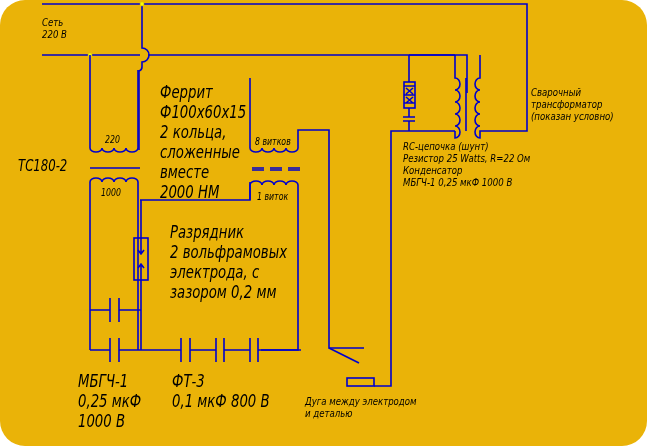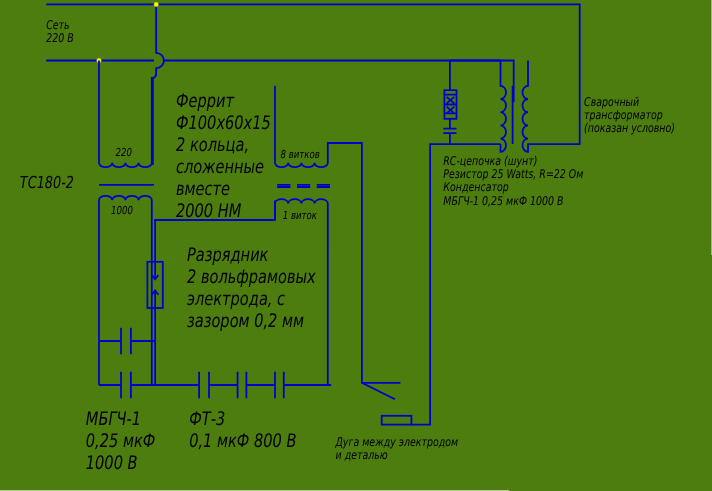--- a/index.html
+++ b/index.html
@@ -1,16 +1,16 @@
 <!DOCTYPE html>
 <html><head>
 <meta charset="utf-8">
 <style>
   html, body { margin: 0; padding: 0; background: #ffffff; }
-  #canvas { position: relative; width: 647px; height: 446px; background: #4d7c0f; overflow: hidden; }
+  #canvas { position: relative; width: 647px; height: 446px; background: #eab308; overflow: hidden; border-radius: 25px; }
   svg { position: absolute; left: 0; top: 0; }
   .wire { stroke: #0000cc; stroke-width: 1.6; fill: none; }
   .junction { fill: #ffff00; stroke: #cccc00; stroke-width: 0.5; }
   .lbl { position: absolute; color: #000; font-family: "DejaVu Sans", sans-serif; font-style: italic; font-weight: normal; white-space: pre; line-height: 1.05; transform: scaleX(0.78); transform-origin: left top; }
   .big { font-size: 17px; line-height: 20px; }
   .mid { font-size: 15px; line-height: 17px; }
   .sm { font-size: 11px; line-height: 12px; }
   .xs { font-size: 10px; line-height: 11px; }
 </style>
 </head>

